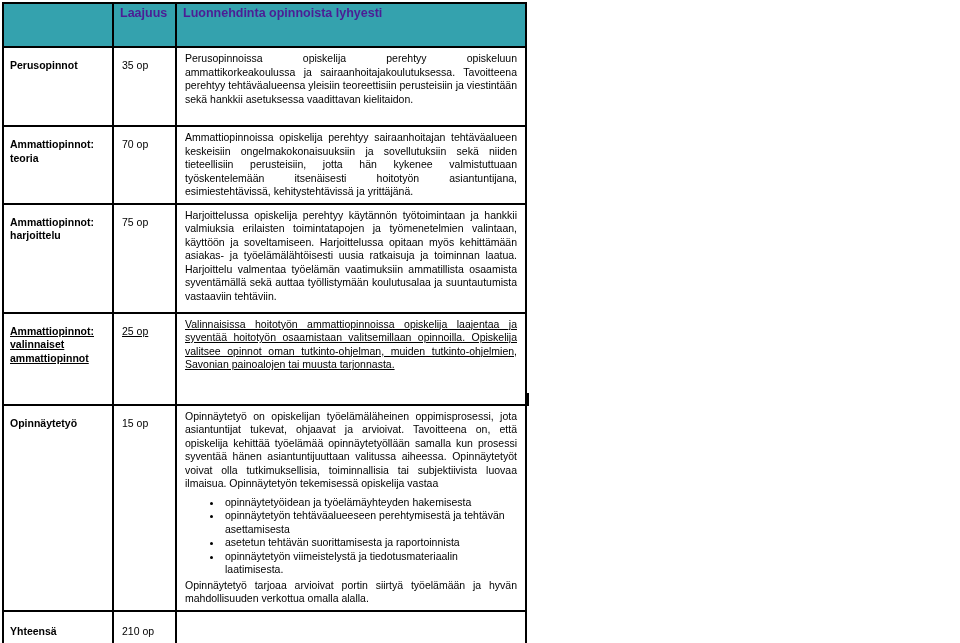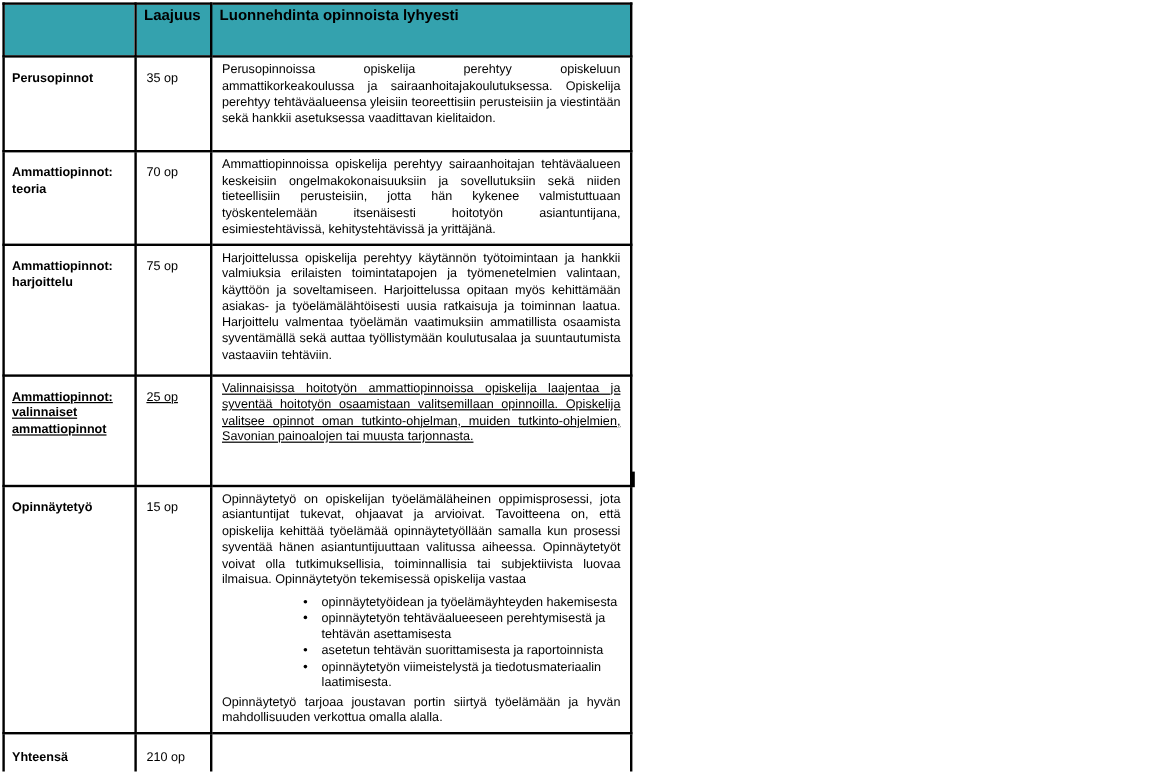--- a/index.html
+++ b/index.html
@@ -25,21 +25,21 @@
     margin: 2px 0 0 2px;
   }
   table.curriculum th,
   table.curriculum td {
     border: 2px solid #000000;
     vertical-align: top;
     overflow: hidden;
   }
   thead th {
     background: #34a2ae;
-    color: #000000;
+    color: #4c1d95;
     font-weight: bold;
     font-size: 12.5px;
     text-align: left;
     vertical-align: middle;
     height: 38px;
     padding: 2px 6px;
   }
   td.cell-label {
     font-weight: bold;
     font-size: 10.5px;
@@ -68,21 +68,20 @@
   tr.r-yhteensa td.cell-label   { padding-top: 4px; }
   tr.r-yhteensa td.cell-credits { padding-top: 4px; }
   ul.thesis-list {
     margin: 5px 0 2px 0;
     padding-left: 38px;
     list-style-type: disc;
   }
   ul.thesis-list li {
     text-align: left;
     padding-left: 2px;
-    margin-left: 43px;
   }
   .cursor-artifact {
     position: absolute;
     left: 525px;
     top: 391px;
     width: 4px;
     height: 13px;
     background: #000000;
   }
 </style>
@@ -101,21 +100,21 @@
       <tr>
         <th></th>
         <th>Laajuus</th>
         <th>Luonnehdinta opinnoista lyhyesti</th>
       </tr>
     </thead>
     <tbody>
       <tr class="r-perus">
         <td class="cell-label">Perusopinnot</td>
         <td class="cell-credits">35 op</td>
-        <td class="cell-desc">Perusopinnoissa opiskelija perehtyy opiskeluun ammattikorkeakoulussa ja sairaanhoitajakoulutuksessa. Opiskelija perehtyy tehtäväalueensa yleisiin teoreettisiin perusteisiin ja viestintään sekä hankkii asetuksessa vaadittavan kielitaidon.</td>
+        <td class="cell-desc">Perusopinnoissa opiskelija perehtyy opiskeluun ammattikorkeakoulussa ja sairaanhoitajakoulutuksessa. Tavoitteena perehtyy tehtäväalueensa yleisiin teoreettisiin perusteisiin ja viestintään sekä hankkii asetuksessa vaadittavan kielitaidon.</td>
       </tr>
       <tr class="r-teoria">
         <td class="cell-label">Ammattiopinnot: teoria</td>
         <td class="cell-credits">70 op</td>
         <td class="cell-desc">Ammattiopinnoissa opiskelija perehtyy sairaanhoitajan tehtäväalueen keskeisiin ongelmakokonaisuuksiin ja sovellutuksiin sekä niiden tieteellisiin perusteisiin, jotta hän kykenee valmistuttuaan työskentelemään itsenäisesti hoitotyön asiantuntijana, esimiestehtävissä, kehitystehtävissä ja yrittäjänä.</td>
       </tr>
       <tr class="r-harj">
         <td class="cell-label">Ammattiopinnot: harjoittelu</td>
         <td class="cell-credits">75 op</td>
         <td class="cell-desc">Harjoittelussa opiskelija perehtyy käytännön työtoimintaan ja hankkii valmiuksia erilaisten toimintatapojen ja työmenetelmien valintaan, käyttöön ja soveltamiseen. Harjoittelussa opitaan myös kehittämään asiakas- ja työelämälähtöisesti uusia ratkaisuja ja toiminnan laatua. Harjoittelu valmentaa työelämän vaatimuksiin ammatillista osaamista syventämällä sekä auttaa työllistymään koulutusalaa ja suuntautumista vastaaviin tehtäviin.</td>
@@ -129,21 +128,21 @@
         <td class="cell-label">Opinnäytetyö</td>
         <td class="cell-credits">15 op</td>
         <td class="cell-desc">
           <div>Opinnäytetyö on opiskelijan työelämäläheinen oppimisprosessi, jota asiantuntijat tukevat, ohjaavat ja arvioivat. Tavoitteena on, että opiskelija kehittää työelämää opinnäytetyöllään samalla kun prosessi syventää hänen asiantuntijuuttaan valitussa aiheessa. Opinnäytetyöt voivat olla tutkimuksellisia, toiminnallisia tai subjektiivista luovaa ilmaisua. Opinnäytetyön tekemisessä opiskelija vastaa</div>
           <ul class="thesis-list">
             <li>opinnäytetyöidean ja työelämäyhteyden hakemisesta</li>
             <li>opinnäytetyön tehtäväalueeseen perehtymisestä ja tehtävän asettamisesta</li>
             <li>asetetun tehtävän suorittamisesta ja raportoinnista</li>
             <li>opinnäytetyön viimeistelystä ja tiedotusmateriaalin laatimisesta.</li>
           </ul>
-          <div>Opinnäytetyö tarjoaa joustavan portin siirtyä työelämään ja hyvän mahdollisuuden verkottua omalla alalla.</div>
+          <div>Opinnäytetyö tarjoaa arvioivat portin siirtyä työelämään ja hyvän mahdollisuuden verkottua omalla alalla.</div>
         </td>
       </tr>
       <tr class="r-yhteensa">
         <td class="cell-label">Yhteensä</td>
         <td class="cell-credits">210 op</td>
         <td class="cell-desc"></td>
       </tr>
     </tbody>
   </table>
 

